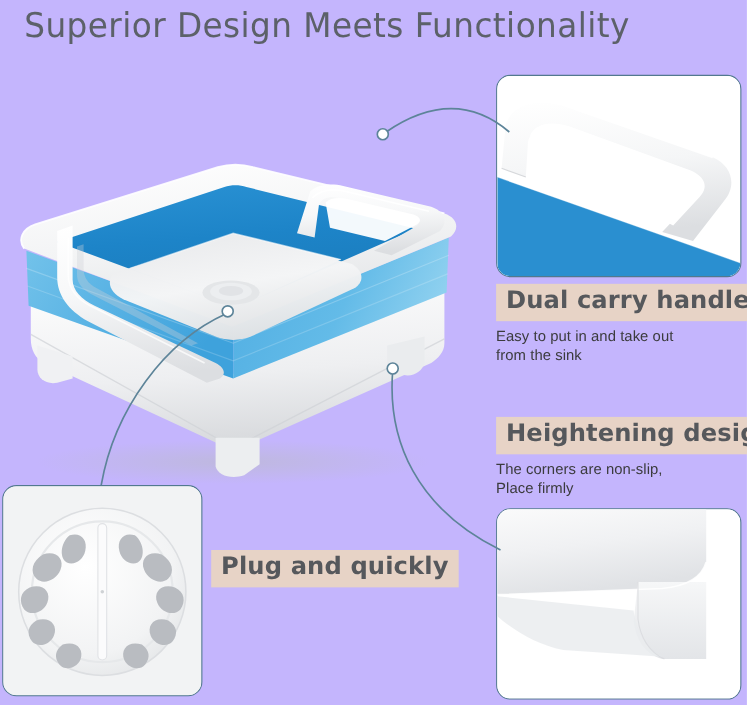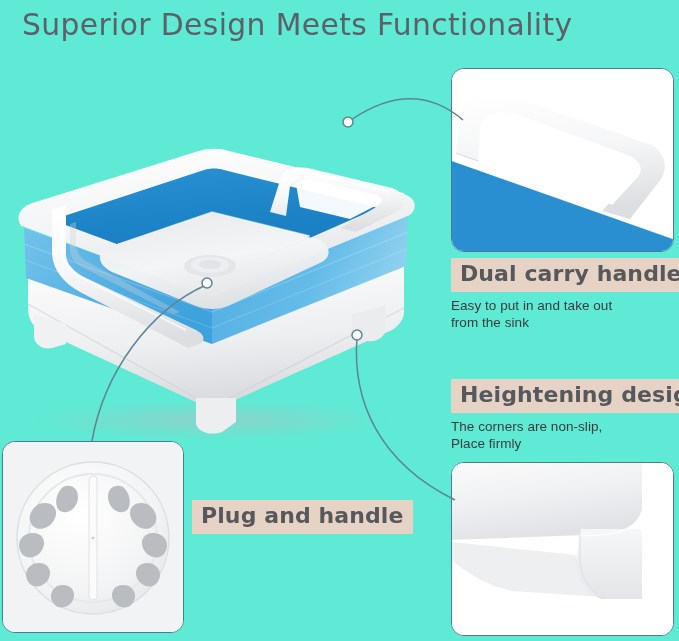--- a/index.html
+++ b/index.html
@@ -1,21 +1,21 @@
 <!DOCTYPE html>
 <html><head>
 <meta charset="utf-8">
 <style>
   html,body{margin:0;padding:0;background:#ffffff;}
   body{
     width:679px;height:641px;position:relative;overflow:hidden;
     font-family:"Liberation Sans","DejaVu Sans",sans-serif;
     -webkit-font-smoothing:antialiased;
   }
-  .stage{position:absolute;inset:0;background:#5eead4;text-decoration:underline;}
+  .stage{position:absolute;inset:0;background:#c4b5fd;text-decoration:underline;}
 
   
   .title{
     position:absolute;left:22px;top:4px;width:640px;
     font-size:31px;line-height:40px;letter-spacing:.4px;
     color:#5c6169;font-weight:400;white-space:nowrap;
     font-family:"DejaVu Sans","Liberation Sans",sans-serif;
     transform:scaleX(.96);transform-origin:left center;
   }
 
@@ -264,21 +264,21 @@
 from the sink</div>
   </div>
 
   <div class="callout" id="callout-foot">
     <span class="chip">Heightening design</span>
     <div class="desc">The corners are non-slip,
 Place firmly</div>
   </div>
 
   <div class="callout" id="callout-plug">
-    <span class="chip">Plug and handle</span>
+    <span class="chip">Plug and quickly</span>
   </div>
 
   <div class="connectors">
     <svg viewBox="0 0 679 641" aria-hidden="true">
 
       <path class="lead" d="M351 120 C392 92 430 92 463 120"></path>
       <circle class="dot" cx="348" cy="122" r="5"></circle>
 
       <path class="lead" d="M206 285 C150 310 104 372 92 441"></path>
       <circle class="dot" cx="207" cy="283" r="5"></circle>

